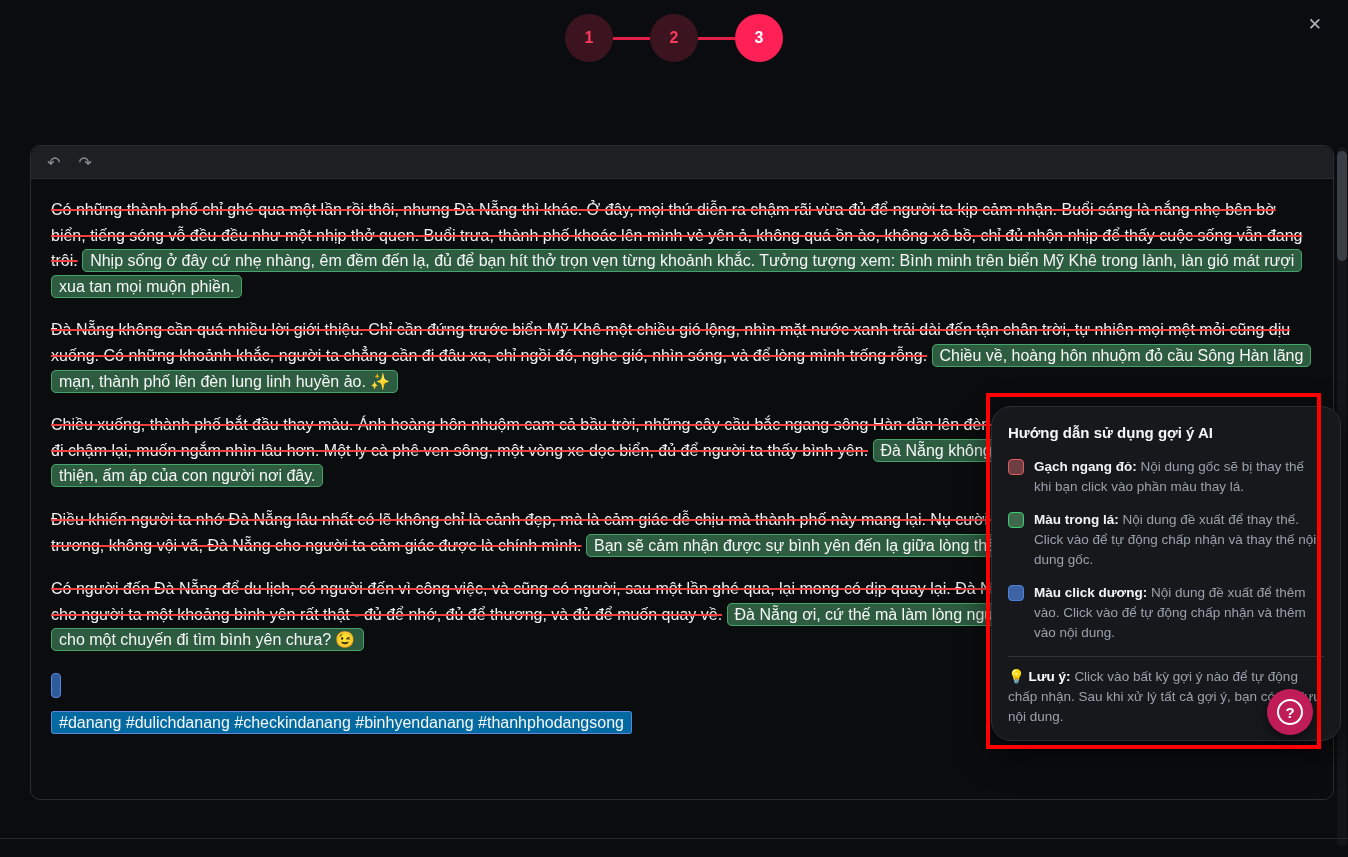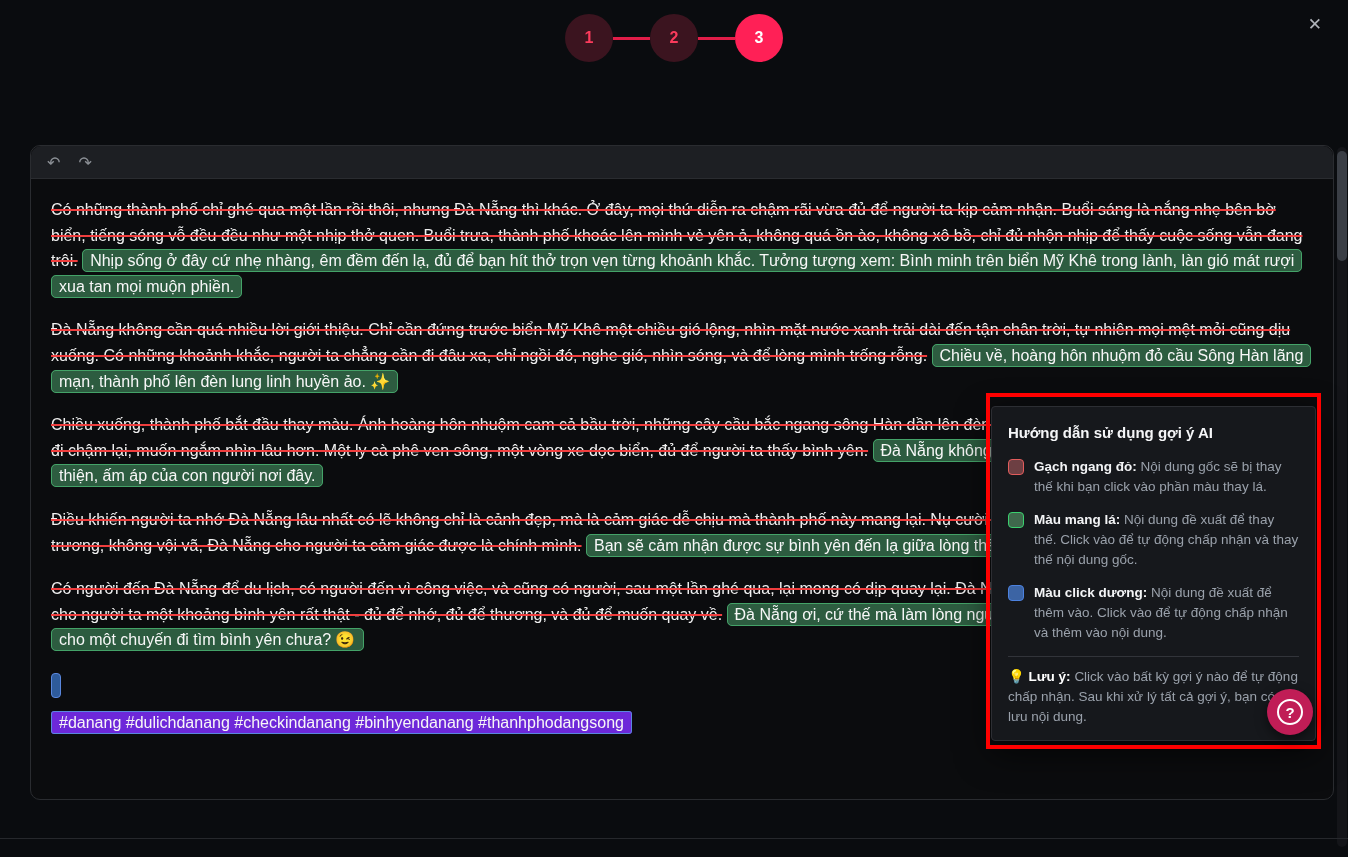--- a/index.html
+++ b/index.html
@@ -44,33 +44,33 @@
     text-decoration:line-through;
     text-decoration-color:#ef3e3e;
     text-decoration-thickness:2px;
   }
   .rep {
     background:#2d5c40; border:1px solid #44a368; border-radius:5px;
     padding:2px 7px; color:#f7f7f7; cursor:pointer;
     -webkit-box-decoration-break:clone; box-decoration-break:clone;
   }
   .add {
-    background:#6d28d9; border:1px solid #5a87dd; border-radius:3px;
+    background:#0369a1; border:1px solid #5a87dd; border-radius:3px;
     padding:2px 7px; color:#f7f7f7; cursor:pointer;
     -webkit-box-decoration-break:clone; box-decoration-break:clone;
   }
   .blue-block {
     display:inline-block; width:10px; height:25px; background:#2e5b9b;
     border:1px solid #5a87dd; border-radius:4px; margin:2px 0 4px; cursor:pointer;
   }
   .hashtag-line { margin-bottom:0 !important; }
   
   .guide {
-    position:absolute; left:960px; top:260px; width:325px;
-    background:#16181c; border:1px solid #2c2e33; border-radius:4px;
+    position:absolute; left:960px; top:260px; width:350px;
+    background:#16181c; border:1px solid #2c2e33; border-radius:20px;
     padding:15px 16px 13px; box-shadow:0 12px 34px rgba(0,0,0,.65); z-index:5;
     font-size:13.5px; line-height:1.48;
   }
   .guide h2 { font-size:15px; font-weight:bold; color:#f5f6f8; margin-bottom:13px; }
   .g-item { display:flex; gap:10px; margin-bottom:13px; }
   .swatch { width:16px; height:16px; border-radius:4px; flex:0 0 auto; margin-top:2px; }
   .sw-red   { background:#6d3f43; border:1.5px solid #e25c5c; }
   .sw-green { background:#3f684c; border:1.5px solid #3ad06e; }
   .sw-blue  { background:#3c64a4; border:1.5px solid #4c82e0; }
   .g-text { color:#9aa1ab; }
@@ -152,21 +152,21 @@
     </div>
 
     <div class="guide">
       <h2>Hướng dẫn sử dụng gợi ý AI</h2>
       <div class="g-item">
         <span class="swatch sw-red"></span>
         <span class="g-text"><b>Gạch ngang đỏ:</b> <span>Nội dung gốc sẽ bị thay thế khi bạn click vào phần màu thay lá.</span></span>
       </div>
       <div class="g-item">
         <span class="swatch sw-green"></span>
-        <span class="g-text"><b>Màu mang lá:</b> <span>Nội dung đề xuất để thay thế. Click vào để tự động chấp nhận và thay thế nội dung gốc.</span></span>
+        <span class="g-text"><b>Màu trong lá:</b> <span>Nội dung đề xuất để thay thế. Click vào để tự động chấp nhận và thay thế nội dung gốc.</span></span>
       </div>
       <div class="g-item">
         <span class="swatch sw-blue"></span>
         <span class="g-text"><b>Màu click dương:</b> <span>Nội dung đề xuất để thêm vào. Click vào để tự động chấp nhận và thêm vào nội dung.</span></span>
       </div>
       <div class="g-div"></div>
       <div class="g-note">
         <span>💡</span>
         <b>Lưu ý:</b>
         <span>Click vào bất kỳ gợi ý nào để tự động chấp nhận. Sau khi xử lý tất cả gợi ý, bạn có thể lưu nội dung.</span>

